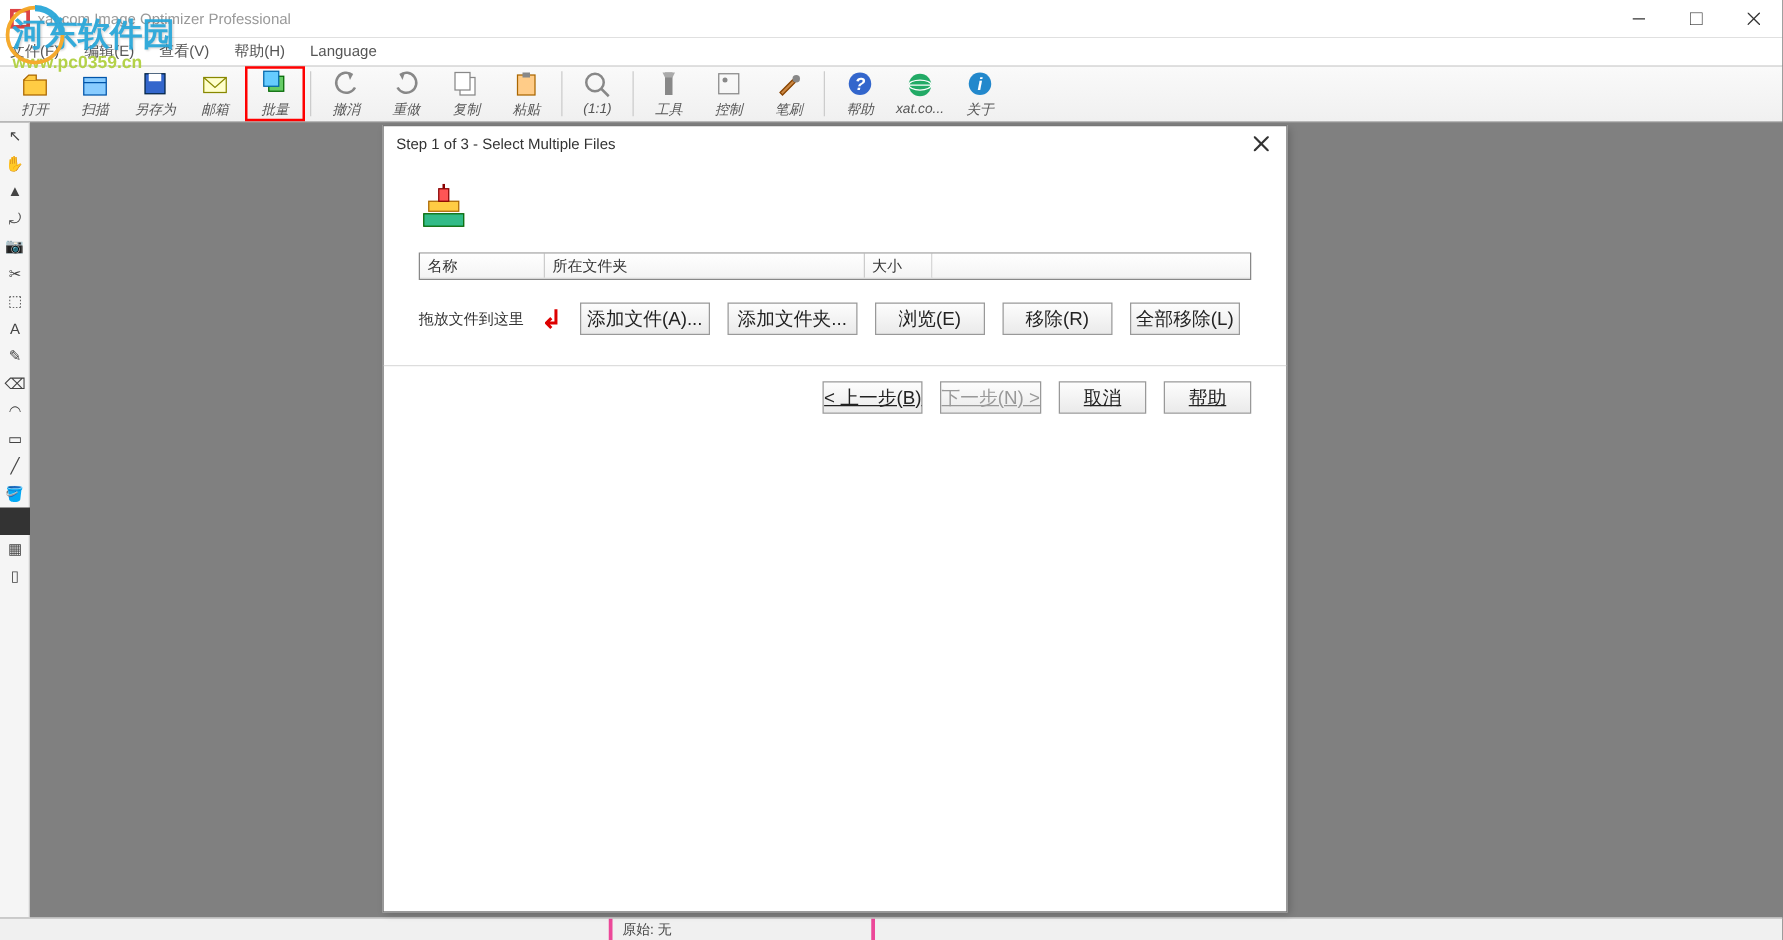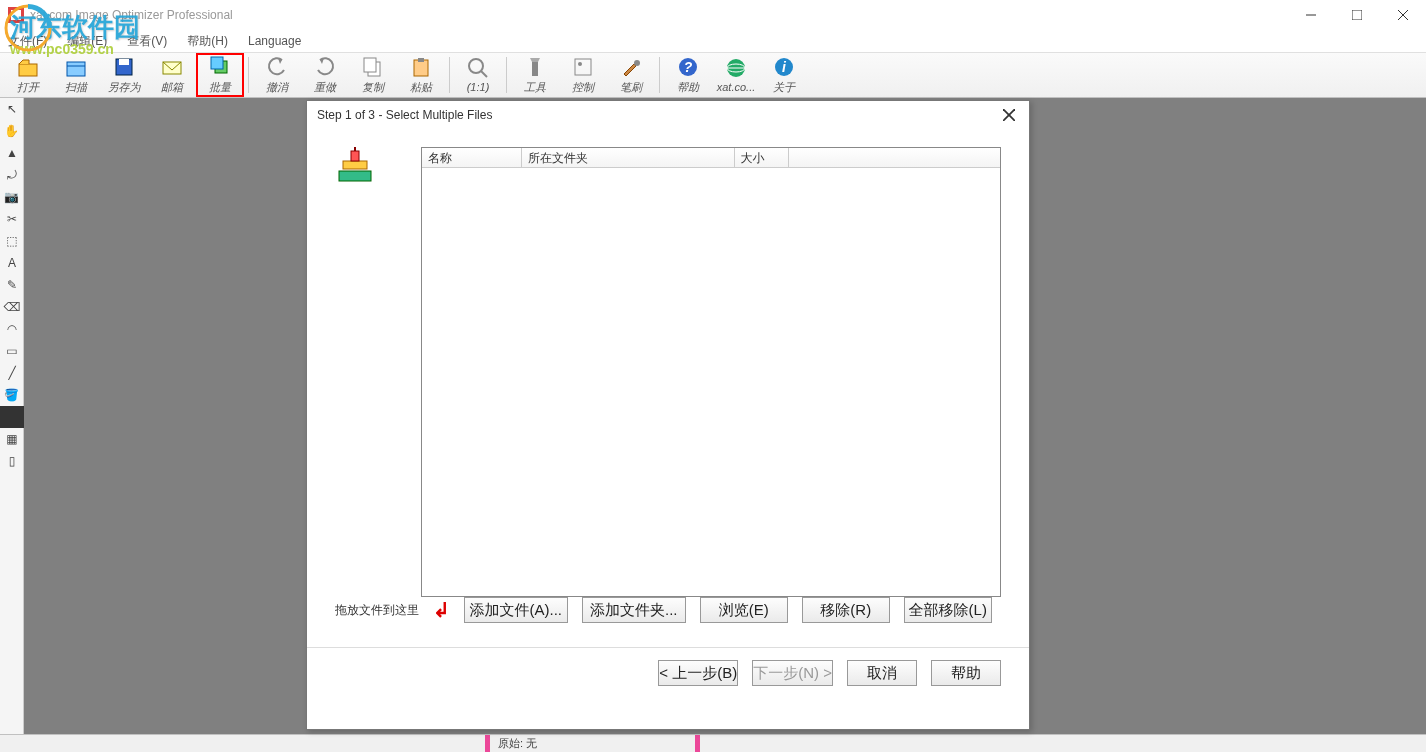--- a/index.html
+++ b/index.html
@@ -22,43 +22,43 @@
     .toolbar .tb-sep { width: 1px; height: 36px; background: #ccc; margin: 0 4px; }
     .toolbar .tb-btn.highlighted { border: 2px solid red; justify-content: space-between; }
     
     .workspace { position: absolute; top: 98px; left: 0; right: 0; bottom: 18px; background: #808080; }
     
     .left-tools { position: absolute; left: 0; top: 0; width: 24px; background: #f5f5f5; border-right: 1px solid #ccc; display: flex; flex-direction: column; height: 100%; }
     .left-tools .ltool { width: 24px; height: 22px; display: flex; align-items: center; justify-content: center; color: #444; }
     .left-tools .ltool.dark { background: #333; }
     
     .statusbar { position: absolute; bottom: 0; left: 0; right: 0; height: 18px; background: #f0f0f0; border-top: 1px solid #c0c0c0; display: flex; align-items: center; font-size: 11px; color: #444; }
-    .statusbar .status-cell { padding: 0 8px; border-right: 5px solid #ec4899; height: 100%; display: flex; align-items: center; }
+    .statusbar .status-cell { padding: 0 8px; border-right: 3px solid #ec4899; height: 100%; display: flex; align-items: center; }
     
     .dialog { position: absolute; left: 306px; top: 100px; width: 724px; height: 630px; background: #fff; border: 1px solid #777; box-shadow: 2px 2px 6px rgba(0,0,0,0.2); z-index: 10; display: flex; flex-direction: column; }
     .dialog-title { height: 28px; display: flex; align-items: center; padding: 0 10px; font-size: 12px; color: #333; }
     .dialog-title .close-btn { margin-left: auto; width: 20px; height: 20px; display: flex; align-items: center; justify-content: center; cursor: pointer; }
     .dialog-body { flex: 1; padding: 18px 28px 12px 28px; display: flex; flex-direction: column; }
     
-    .listbox-area { display: flex; gap: 36px; }
+    .listbox-area { display: flex; gap: 12px; flex-direction: column; }
     .side-icon { width: 50px; }
     .listbox { flex: 1; border: 1px solid #888; height: 450px; background: #fff; }
     .listbox .lb-header { height: 20px; display: flex; border-bottom: 1px solid #ccc; background: #fff; }
     .listbox .lb-col { border-right: 1px solid #ccc; padding: 2px 6px; font-size: 12px; color: #333; background: linear-gradient(#fff,#f4f4f4); }
     
-    .drop-row { display: flex; align-items: center; gap: 14px; }
+    .drop-row { display: flex; align-items: center; gap: 14px; margin-top: 18px; }
     .drop-label { font-size: 12px; color: #333; }
     .red-arrow { color: #d00; font-size: 20px; font-weight: bold; }
     
     .btn { height: 26px; min-width: 104px; background: linear-gradient(#fdfdfd,#eaeaea); border: 1px solid #999; font-size: 15px; color: #222; display: inline-flex; align-items: center; justify-content: center; cursor: pointer; }
     .btn[disabled] { color: #999; }
     
     .dialog-sep { height: 1px; background: #ddd; margin: 24px -28px 12px; }
     .dialog-footer { display: flex; justify-content: flex-end; gap: 14px; padding-bottom: 6px; }
-    .dialog-footer .btn { min-width: 80px; }
+    .dialog-footer .btn { min-width: 80px; text-decoration: underline; }
     
     .watermark { position: absolute; left: 10px; top: 10px; z-index: 100; pointer-events: none; opacity: 0.95; }
     .watermark .wm-text { color: #2aa7d9; font-size: 26px; font-weight: bold; text-shadow: 1px 1px 2px rgba(0,0,0,0.2); }
     .watermark .wm-url { color: #b0d040; font-size: 14px; font-weight: bold; margin-top: -4px; }
     .wm-circle { width: 48px; height: 48px; border-radius: 50%; position: absolute; left: -6px; top: -6px; }
   </style>
 </head>
 <body>
 
 <div class="watermark">

